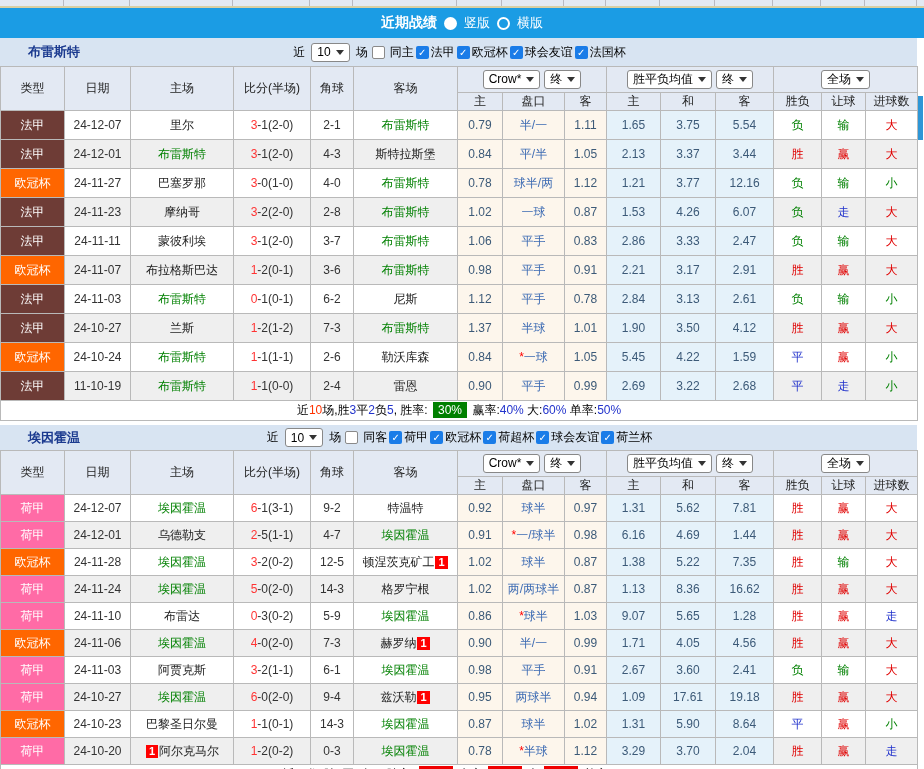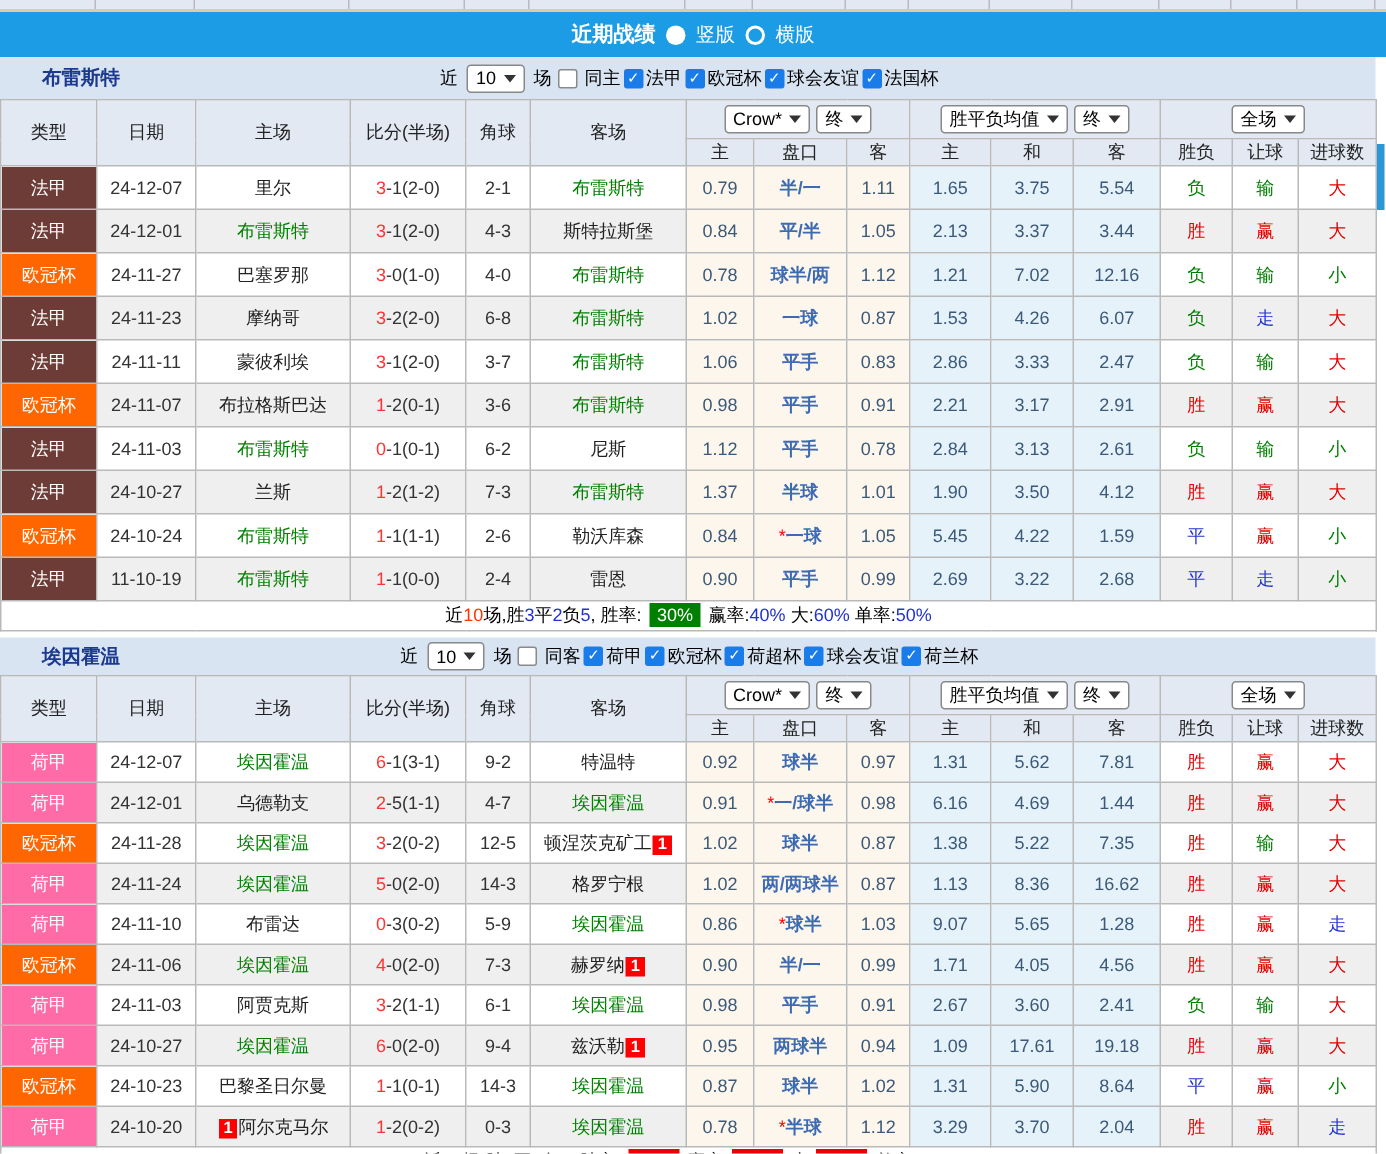--- a/index.html
+++ b/index.html
@@ -39,21 +39,21 @@
   thead tr.h1{height:26px;} thead tr.h2{height:17px;}
   tr.data{height:29px;} .t2 tr.data{height:27px;}
   tr.data.alt td{background:#efefef;}
   tr.data td{background:#fff;}
   tr.data td.odds{background:#fdf6ec;margin-left:36px;}
   tr.data td.avg{background:#e5f2fa;color:#3c5a78;}
   td.league{color:#fff;}
   td.num{color:#3c5a78;}
   .score-h{color:#f33;} .score-r{color:#333;}
   .focal{color:#008000;} .plain-team{color:#222;}
-  .hcap{color:#3d6bb3;font-weight:bold;} .star{color:#f00;}
+  .hcap{color:#3d6bb3;} .star{color:#f00;}
   .rc{display:inline-block;background:#f00;color:#fff;font-size:11px;line-height:13px;padding:0 3px;margin:0 1px;font-weight:bold;}
   tr.sum td{height:20px;background:#fff;font-size:12px;color:#000;}
   .s-r{color:#f30;} .s-b{color:#2233cc;}
   .s-gb{background:#008000;color:#fff;padding:1px 5px;margin:0 2px;}
   .s-rb{background:#f00000;color:#fff;padding:1px 5px;margin:0 2px;}
   
   .thumb{position:absolute;right:1px;top:96px;width:5px;height:44px;background:#2d96d6;}
 </style>
 </head>
 <body>
@@ -205,32 +205,32 @@
             <td class="league" style="background: rgb(255, 102, 0);">欧冠杯</td>
             <td>24-11-27</td>
             <td><span class="plain-team">巴塞罗那</span></td>
             <td><span class="score-h">3</span><span class="score-r">-0(1-0)</span></td>
             <td>4-0</td>
             <td><span class="focal">布雷斯特</span></td>
             <td class="odds num">0.78</td>
             <td class="odds"><span class="hcap">球半/两</span></td>
             <td class="odds num">1.12</td>
             <td class="avg">1.21</td>
-            <td class="avg">7.02</td>
+            <td class="avg">3.77</td>
             <td class="avg">12.16</td>
             <td style="color: rgb(0, 128, 0);">负</td>
             <td style="color: rgb(0, 128, 0);">输</td>
             <td style="color: rgb(0, 128, 0);">小</td>
           </tr>
           <tr class="data alt">
             <td class="league" style="background: rgb(110, 60, 54);">法甲</td>
             <td>24-11-23</td>
             <td><span class="plain-team">摩纳哥</span></td>
             <td><span class="score-h">3</span><span class="score-r">-2(2-0)</span></td>
-            <td>6-8</td>
+            <td>2-8</td>
             <td><span class="focal">布雷斯特</span></td>
             <td class="odds num">1.02</td>
             <td class="odds"><span class="hcap">一球</span></td>
             <td class="odds num">0.87</td>
             <td class="avg">1.53</td>
             <td class="avg">4.26</td>
             <td class="avg">6.07</td>
             <td style="color: rgb(0, 128, 0);">负</td>
             <td style="color: rgb(34, 51, 204);">走</td>
             <td style="color: rgb(224, 0, 0);">大</td>

